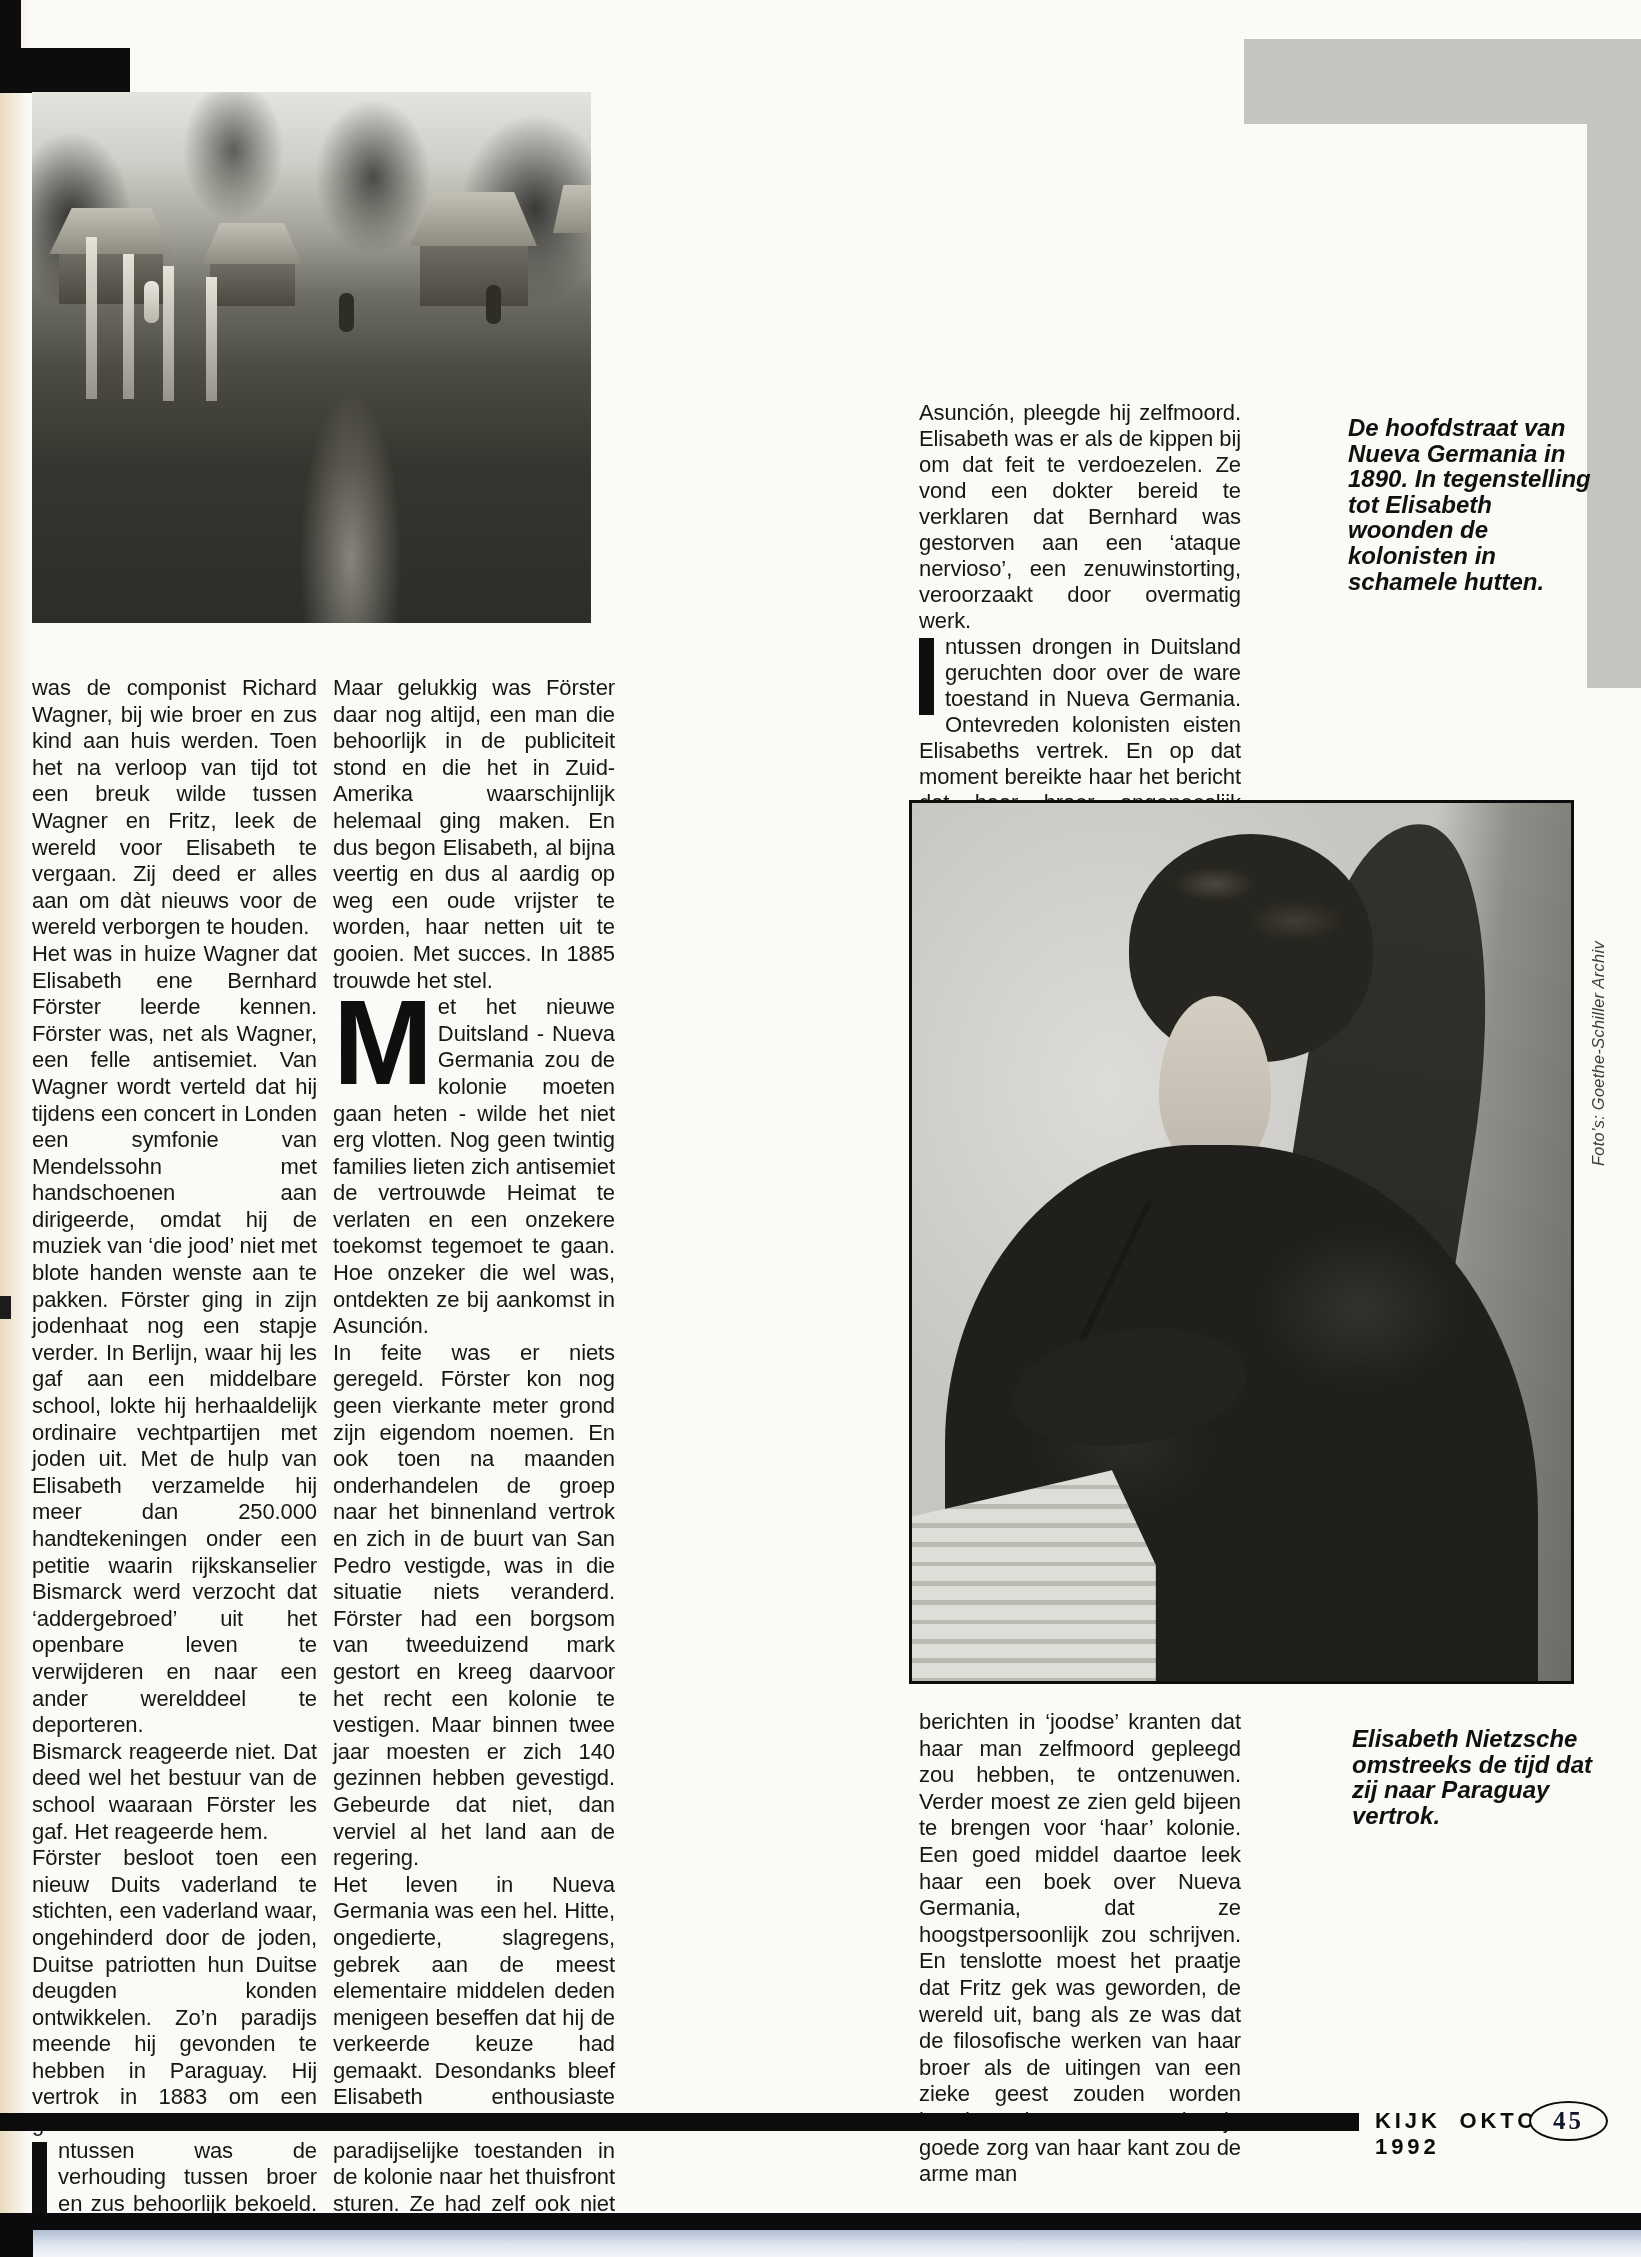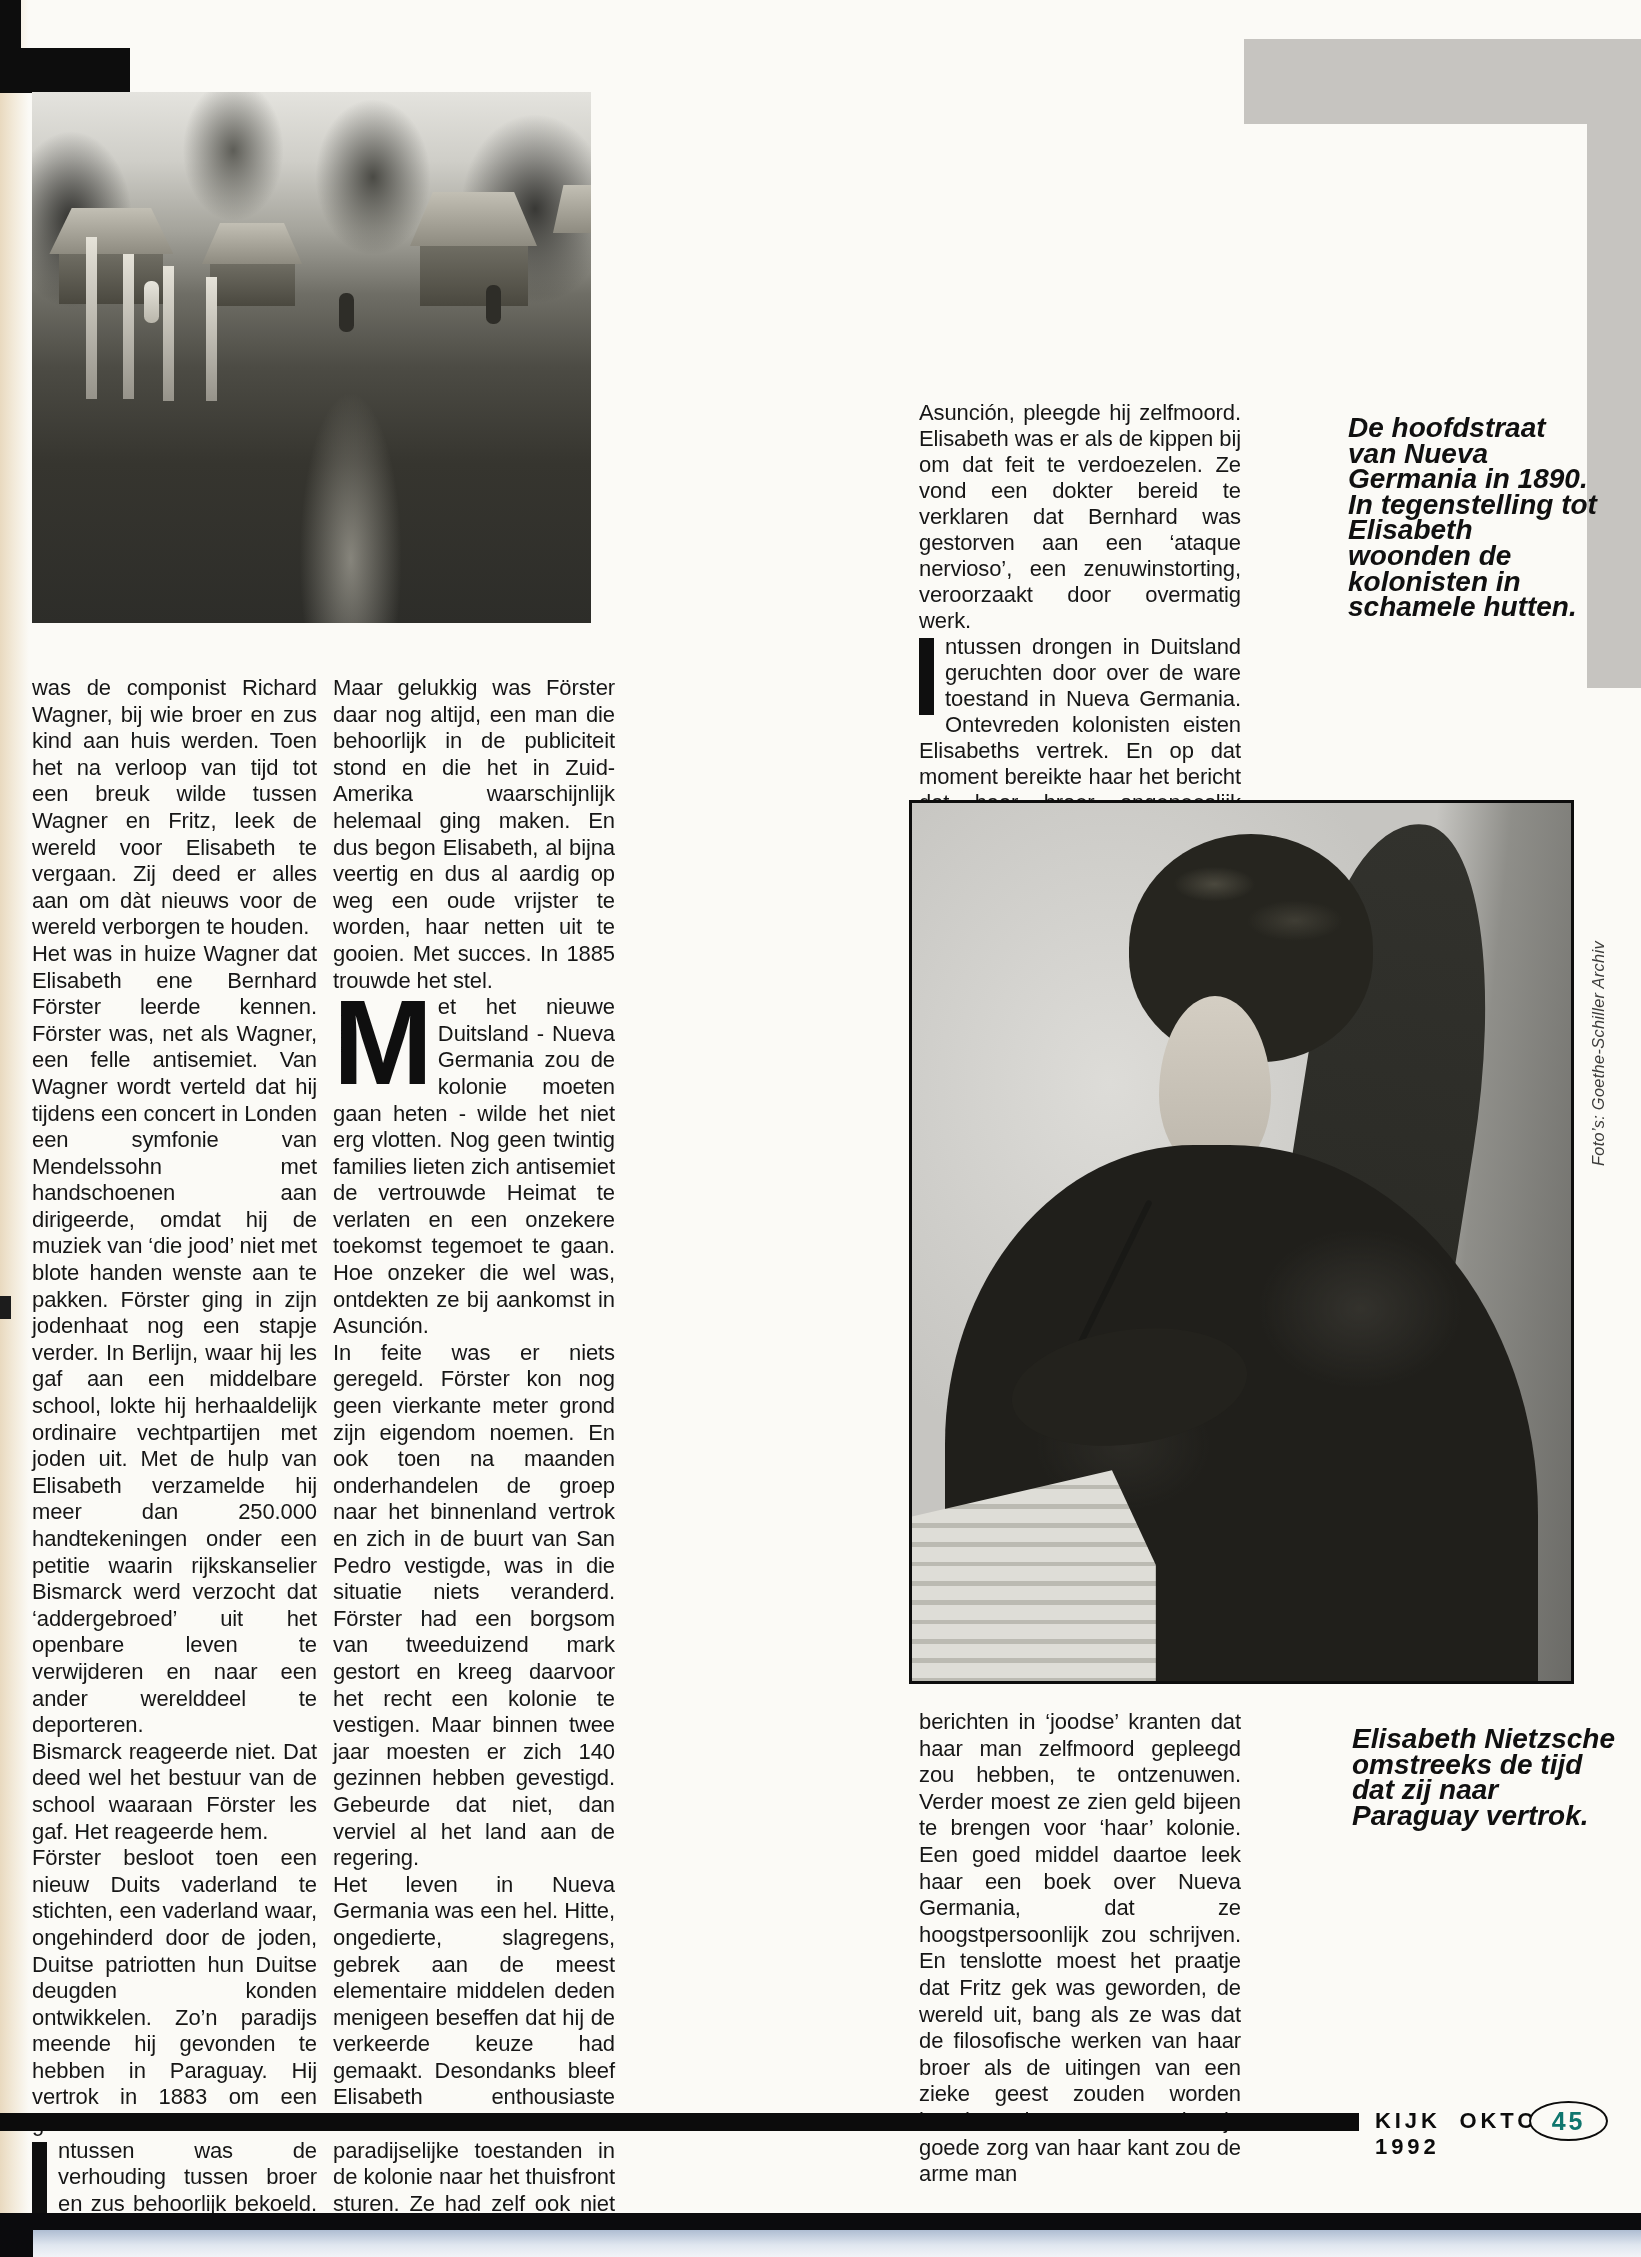--- a/index.html
+++ b/index.html
@@ -32,36 +32,36 @@
   .col3-top { left:919px; top:400px; width:322px; line-height:26px; }
   .col3-bottom { left:919px; top:1709px; width:322px; }
 
   .dropcap-bar { float:left; width:14.5px; height:77px; margin:3.9px 11.6px 2.9px 0;
     background:#0f0f0f; color:transparent; font-size:7.7px; overflow:hidden; }
   .dropcap-m { float:left; font-weight:bold; font-size:120px; line-height:81px;
     margin:7.7px 9.7px 0 0; letter-spacing:-4.8px; color:#0f0f0f; }
 
   
   .caption { position:absolute; font-style:italic; font-weight:bold;
-    font-size:28px; line-height:25.6px; color:#101010; }
+    font-size:24px; line-height:25.6px; color:#101010; }
   .caption1 { left:1348px; top:415px; width:249px; }
   .caption2 { left:1352px; top:1726px; width:263px; }
 
   .photo-credit { position:absolute; left:1589px; top:1166px; width:353px;
     transform:rotate(-90deg); transform-origin:0 0;
     font-style:italic; font-size:16.4px; color:#3c3c3a; letter-spacing:0.3px; }
 
   
   .footer-rule { position:absolute; left:0; top:2113px; width:1359px; height:18.3px; background:#0c0c0c; }
   .footer-issue { position:absolute; left:1375px; top:2108px; font-weight:bold;
     font-size:22px; letter-spacing:3.9px; word-spacing:8.7px; color:#0c0c0c; }
   .page-oval { position:absolute; left:1529px; top:2101px; width:75px; height:36px;
     border:2.9px solid #0c0c0c; border-radius:50%; display:flex; align-items:center;
     justify-content:center; background:#fbfaf6; font-weight:bold; font-size:25px;
-    letter-spacing:2.9px; color:#0f766e; }
+    letter-spacing:2.9px; color:#0f172a;font-family:Liberation Serif, serif; }
 
   
   .colony { position:absolute; left:32px; top:92px; width:559px; height:531px; overflow:hidden;
     background:
       radial-gradient(87px 126px at 7% 24%, rgba(28,28,26,.85), rgba(28,28,26,0) 70%),
       radial-gradient(72px 101px at 36% 11%, rgba(44,44,38,.7), rgba(44,44,38,0) 70%),
       radial-gradient(82px 111px at 61% 16%, rgba(33,33,28,.75), rgba(33,33,28,0) 70%),
       radial-gradient(106px 135px at 90% 22%, rgba(26,26,24,.8), rgba(26,26,24,0) 70%),
       radial-gradient(68px 222px at 57% 88%, rgba(205,202,190,.55), rgba(205,202,190,0) 75%),
       linear-gradient(180deg,#e4e3de 0%,#cfcec8 13%,#a5a49c 26%,#6f6e66 38%,#4c4b44 52%,#36352f 70%,#2d2d29 100%);

